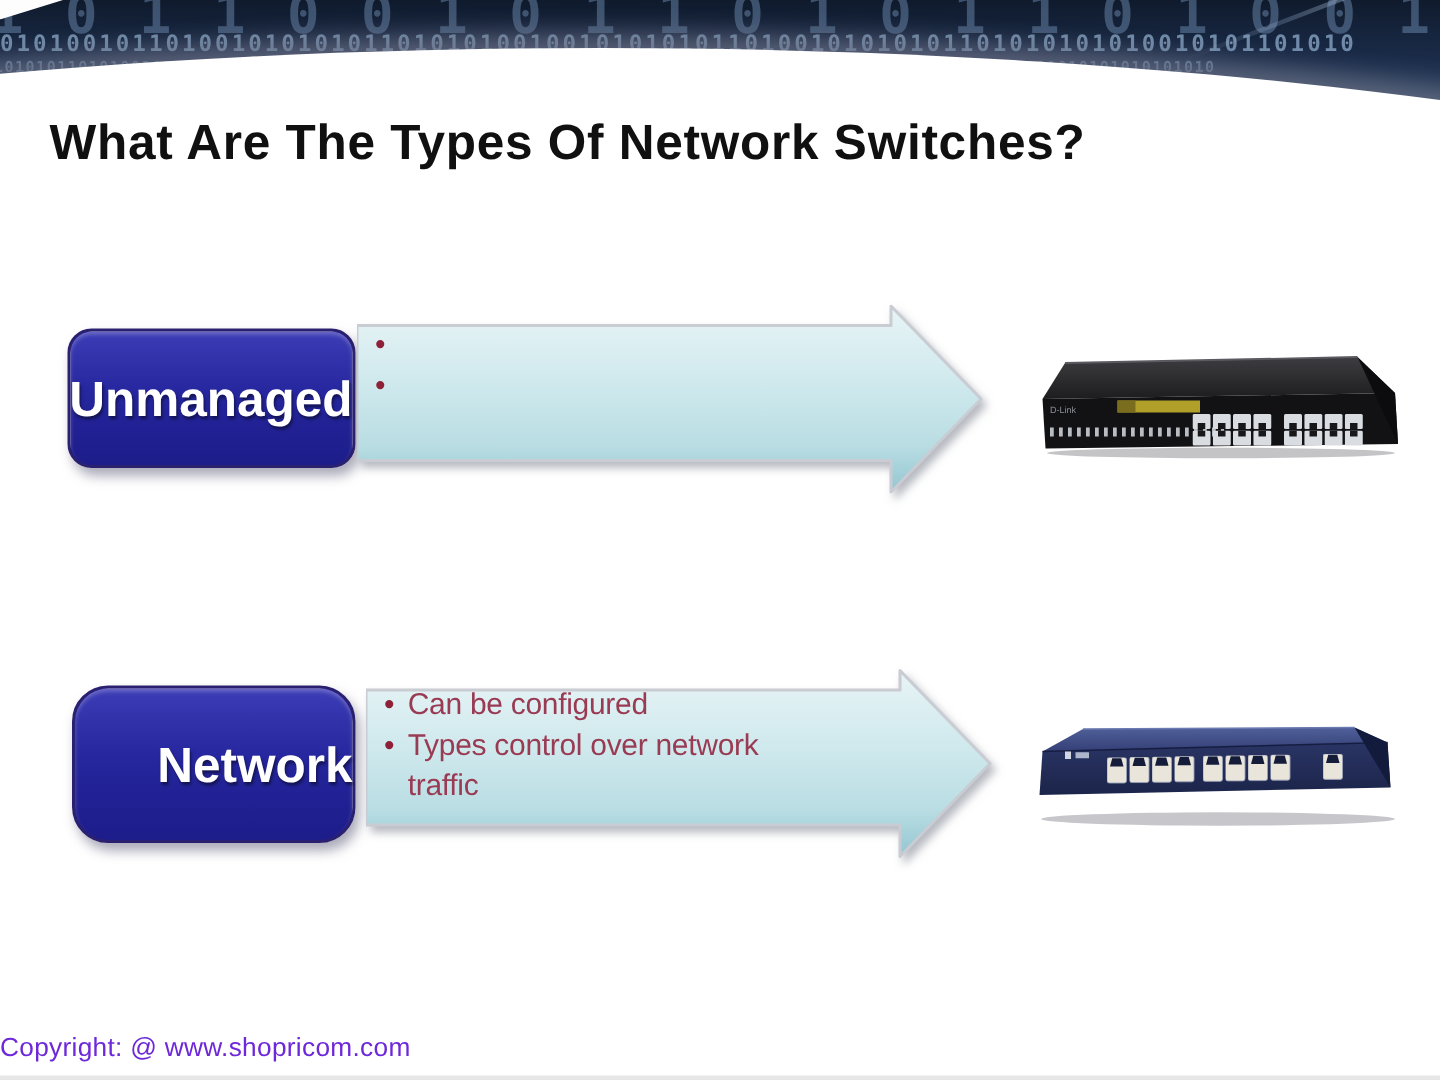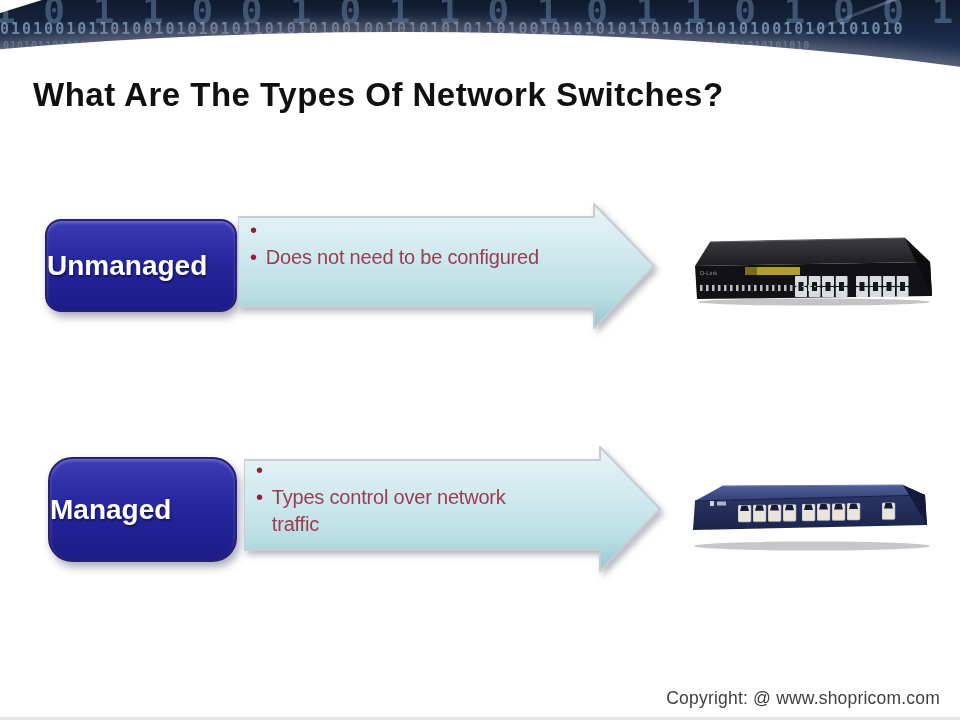--- a/index.html
+++ b/index.html
@@ -33,25 +33,25 @@
   }
 
   
   .title{
     position:absolute;left:33px;top:76px;margin:0;
     font-size:33px;font-weight:700;letter-spacing:0.5px;color:#101010;text-align:center;
   }
 
   
   .type-button{
-    position:absolute;display:flex;align-items:center;justify-content:flex-start;
+    position:absolute;display:flex;align-items:center;justify-content:flex-end;
     background:linear-gradient(180deg,#3c3cb6 0%,#26269e 45%,#1c1c8a 100%);
     border:2px solid #2a2070;
     box-shadow:3px 5px 8px rgba(115,115,140,0.6), inset 0 2px 3px rgba(255,255,255,0.25);
-    color:#ffffff;font-weight:700;font-size:28px;
+    color:#ffffff;font-weight:700;font-size:33px;
     text-shadow:1px 2px 2px rgba(0,0,0,0.45);
   }
   .btn-unmanaged{left:45px;top:219px;width:188px;height:89px;border-radius:16px;}
   .btn-managed{left:48px;top:457px;width:185px;height:101px;border-radius:24px;}
 
   
   .arrow-svg{position:absolute;filter:drop-shadow(3px 4px 3px rgba(110,115,130,0.5));}
   .arrow1{left:238px;top:203px;}
   .arrow2{left:244px;top:446px;}
 
@@ -64,22 +64,22 @@
   .bullets li{display:flex;}
   .bullets .dot{color:#8e2038;margin-right:9px;flex:0 0 auto;}
 
   
   .switch-img{position:absolute;}
   .switch1{left:692px;top:236px;}
   .switch2{left:690px;top:468px;}
 
   
   .footer{
-    position:absolute;left:0;top:688px;width:940px;text-align:right;
-    font-size:17.5px;color:#404040;letter-spacing:0.2px;
+    position:absolute;left:0;top:688px;width:940px;text-align:left;
+    font-size:17.5px;color:#6d28d9;letter-spacing:0.2px;
   }
   .bottom-edge{position:absolute;left:0;bottom:0;width:960px;height:3px;background:#e6e6e6;}
 </style>
 </head>
 <body>
 
 <div class="slide">
 
   <header class="banner">
     <div class="bin big">1 0 1 1 0 0 1 0 1 1 0 1 0 1 1 0 1 0 0 1 0 1 1 0 1 0 1</div>
@@ -135,21 +135,20 @@
     <svg class="arrow-svg arrow1" width="420" height="126" viewBox="0 0 420 126">
       <polygon points="0,14 356,14 356,1 416,63 356,125 356,104 0,104" fill="url(#arrowGrad)" stroke="#c9ccd2" stroke-width="2" stroke-linejoin="round"></polygon>
     </svg>
 
     <ul class="bullets bullets1">
       <li>
         <span class="dot">•</span>
       </li>
       <li>
         <span class="dot">•</span>
-        <span>Does not need to be configured</span>
       </li>
     </ul>
 
     <svg class="switch-img switch1" width="244" height="70" viewBox="0 0 244 70">
       <ellipse cx="122" cy="66" rx="116" ry="3.5" fill="rgba(60,60,70,0.30)"></ellipse>
       <polygon points="18,6 213,2 238,26 3,30" fill="url(#sw1top)"></polygon>
       <polyline points="18,6 213,2" stroke="#5a5a60" stroke-width="1.2" fill="none"></polyline>
       <polygon points="3,30 238,26 240,60 5,63" fill="#121214"></polygon>
       <polygon points="213,2 238,26 240,60" fill="#0c0c0e"></polygon>
       <rect x="53" y="31" width="55" height="8" fill="#b0a02a"></rect>
@@ -170,30 +169,31 @@
         <use href="#ptA" x="204.5" y="40"></use>
       <use href="#ptB" x="164" y="51"></use>
         <use href="#ptB" x="177.5" y="51"></use>
         <use href="#ptB" x="191" y="51"></use>
         <use href="#ptB" x="204.5" y="51"></use>
     </svg>
   </section>
 
   <section>
     <div class="type-button btn-managed">
-      <span>Managed</span>
+      <span>Network</span>
     </div>
 
     <svg class="arrow-svg arrow2" width="420" height="126" viewBox="0 0 420 126">
       <polygon points="0,14 356,14 356,1 416,63 356,125 356,104 0,104" fill="url(#arrowGrad)" stroke="#c9ccd2" stroke-width="2" stroke-linejoin="round"></polygon>
     </svg>
 
     <ul class="bullets bullets2">
       <li>
         <span class="dot">•</span>
+        <span>Can be configured</span>
       </li>
       <li>
         <span class="dot">•</span>
         <span>Types control over network traffic</span>
       </li>
     </ul>
 
     <svg class="switch-img switch2" width="248" height="85" viewBox="0 0 248 85">
       <ellipse cx="122" cy="78" rx="118" ry="4.5" fill="rgba(50,50,70,0.28)"></ellipse>
       <polygon points="32,18 213,17 235,27 5,33" fill="url(#sw2top)"></polygon>

